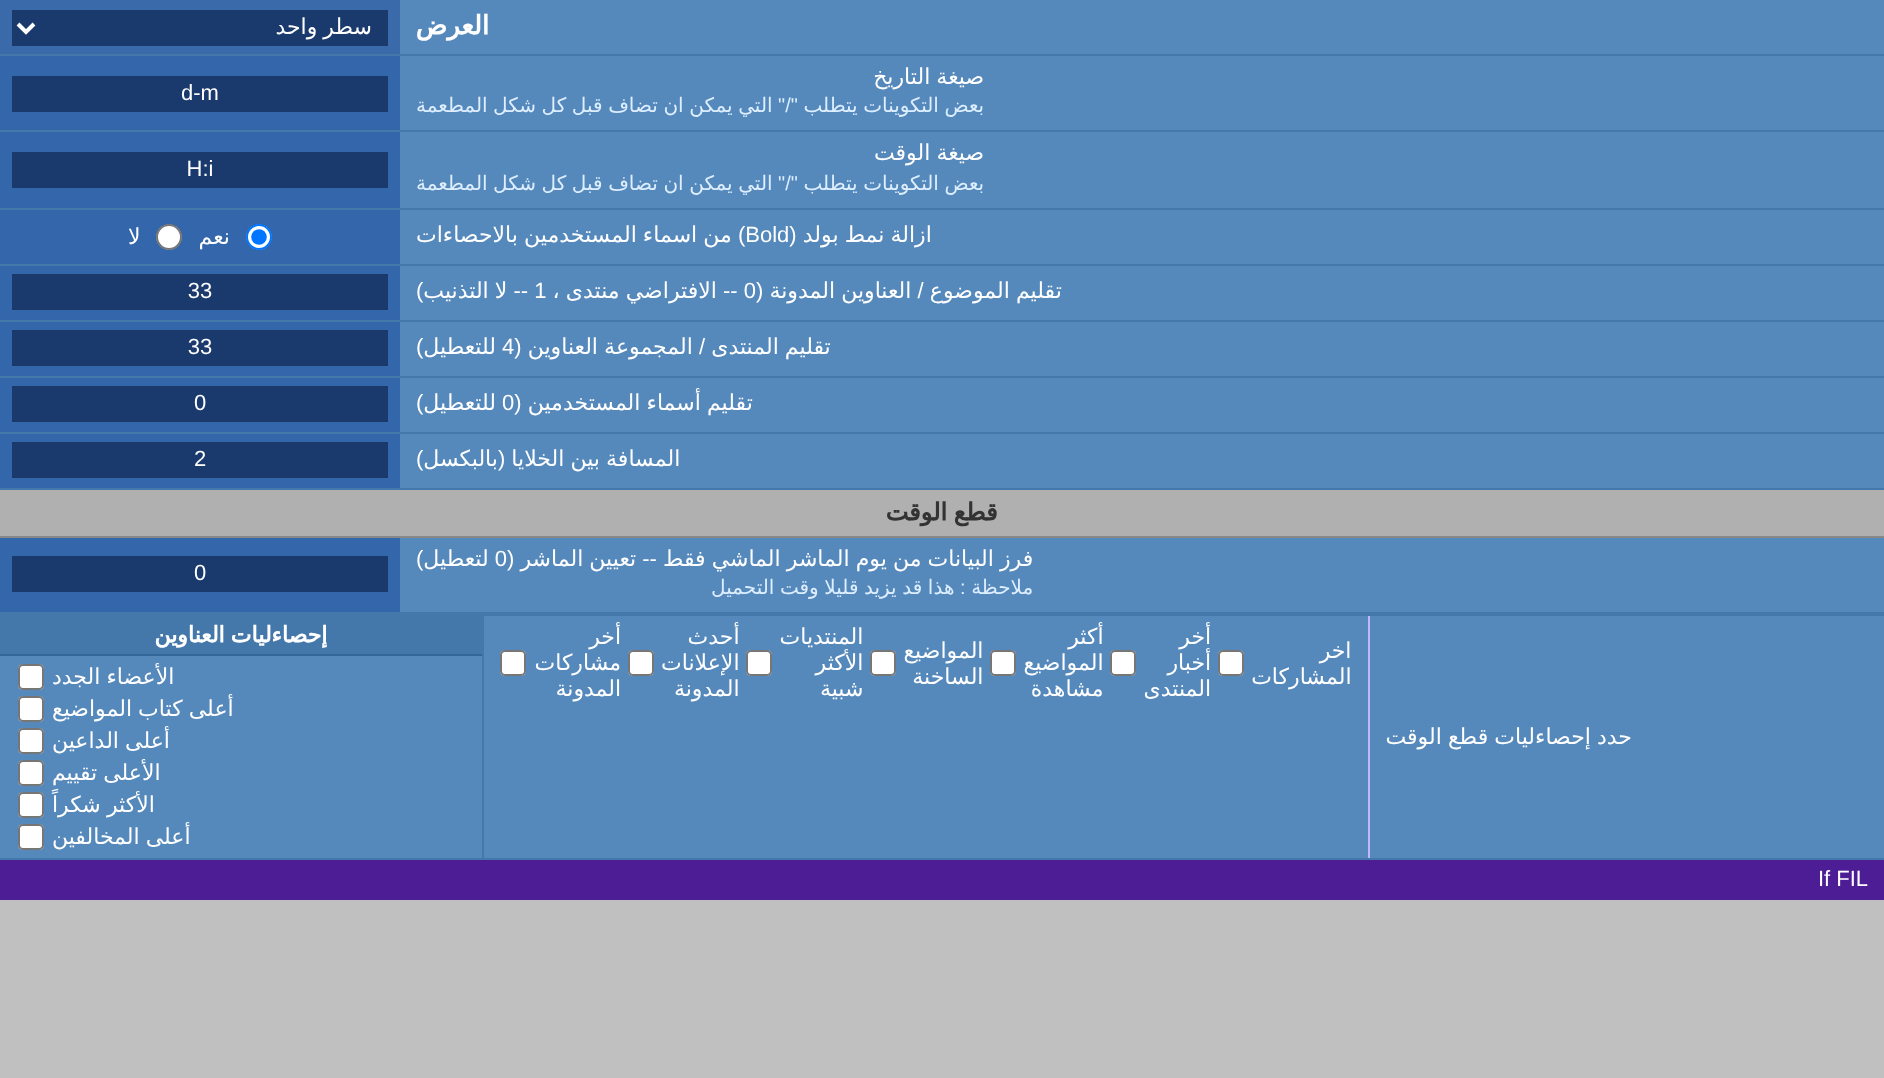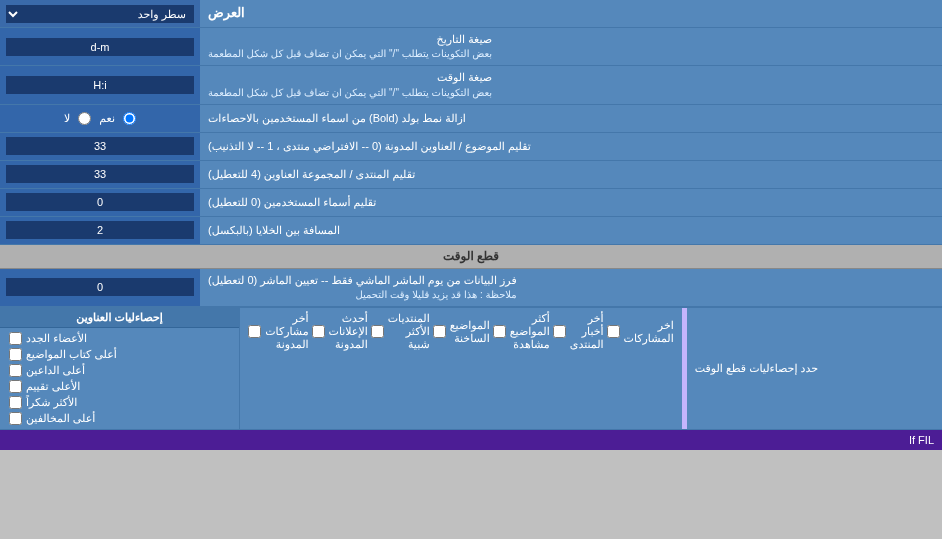--- a/index.html
+++ b/index.html
@@ -234,21 +234,21 @@
         <small>ملاحظة : هذا قد يزيد قليلا وقت التحميل</small>
       </div>
     </div>
     <div class="row-control">
       <input class="field-input" type="text" value="0" style="">
     </div>
   </div>
 
   <div style="display:flex; background:#5588bb; border-top:1px solid #4477aa;">
 
-    <div class="limit-label" style="max-width:280px; min-width:200px; border-left: 5px solid #c4b5fd;">
+    <div class="limit-label" style="max-width:280px; min-width:200px; border-left: 1px solid #c4b5fd;">
       <span>حدد إحصاءليات قطع الوقت</span>
     </div>
 
     <div style="flex:1; display:flex; flex-direction:column;">
       <div style="padding:4px 8px; display:flex; flex-direction:row; gap:3px;">
         <div class="checkbox-item">
             <label>اخر المشاركات</label>
             <input type="checkbox" style="">
           </div>
         <div class="checkbox-item">

